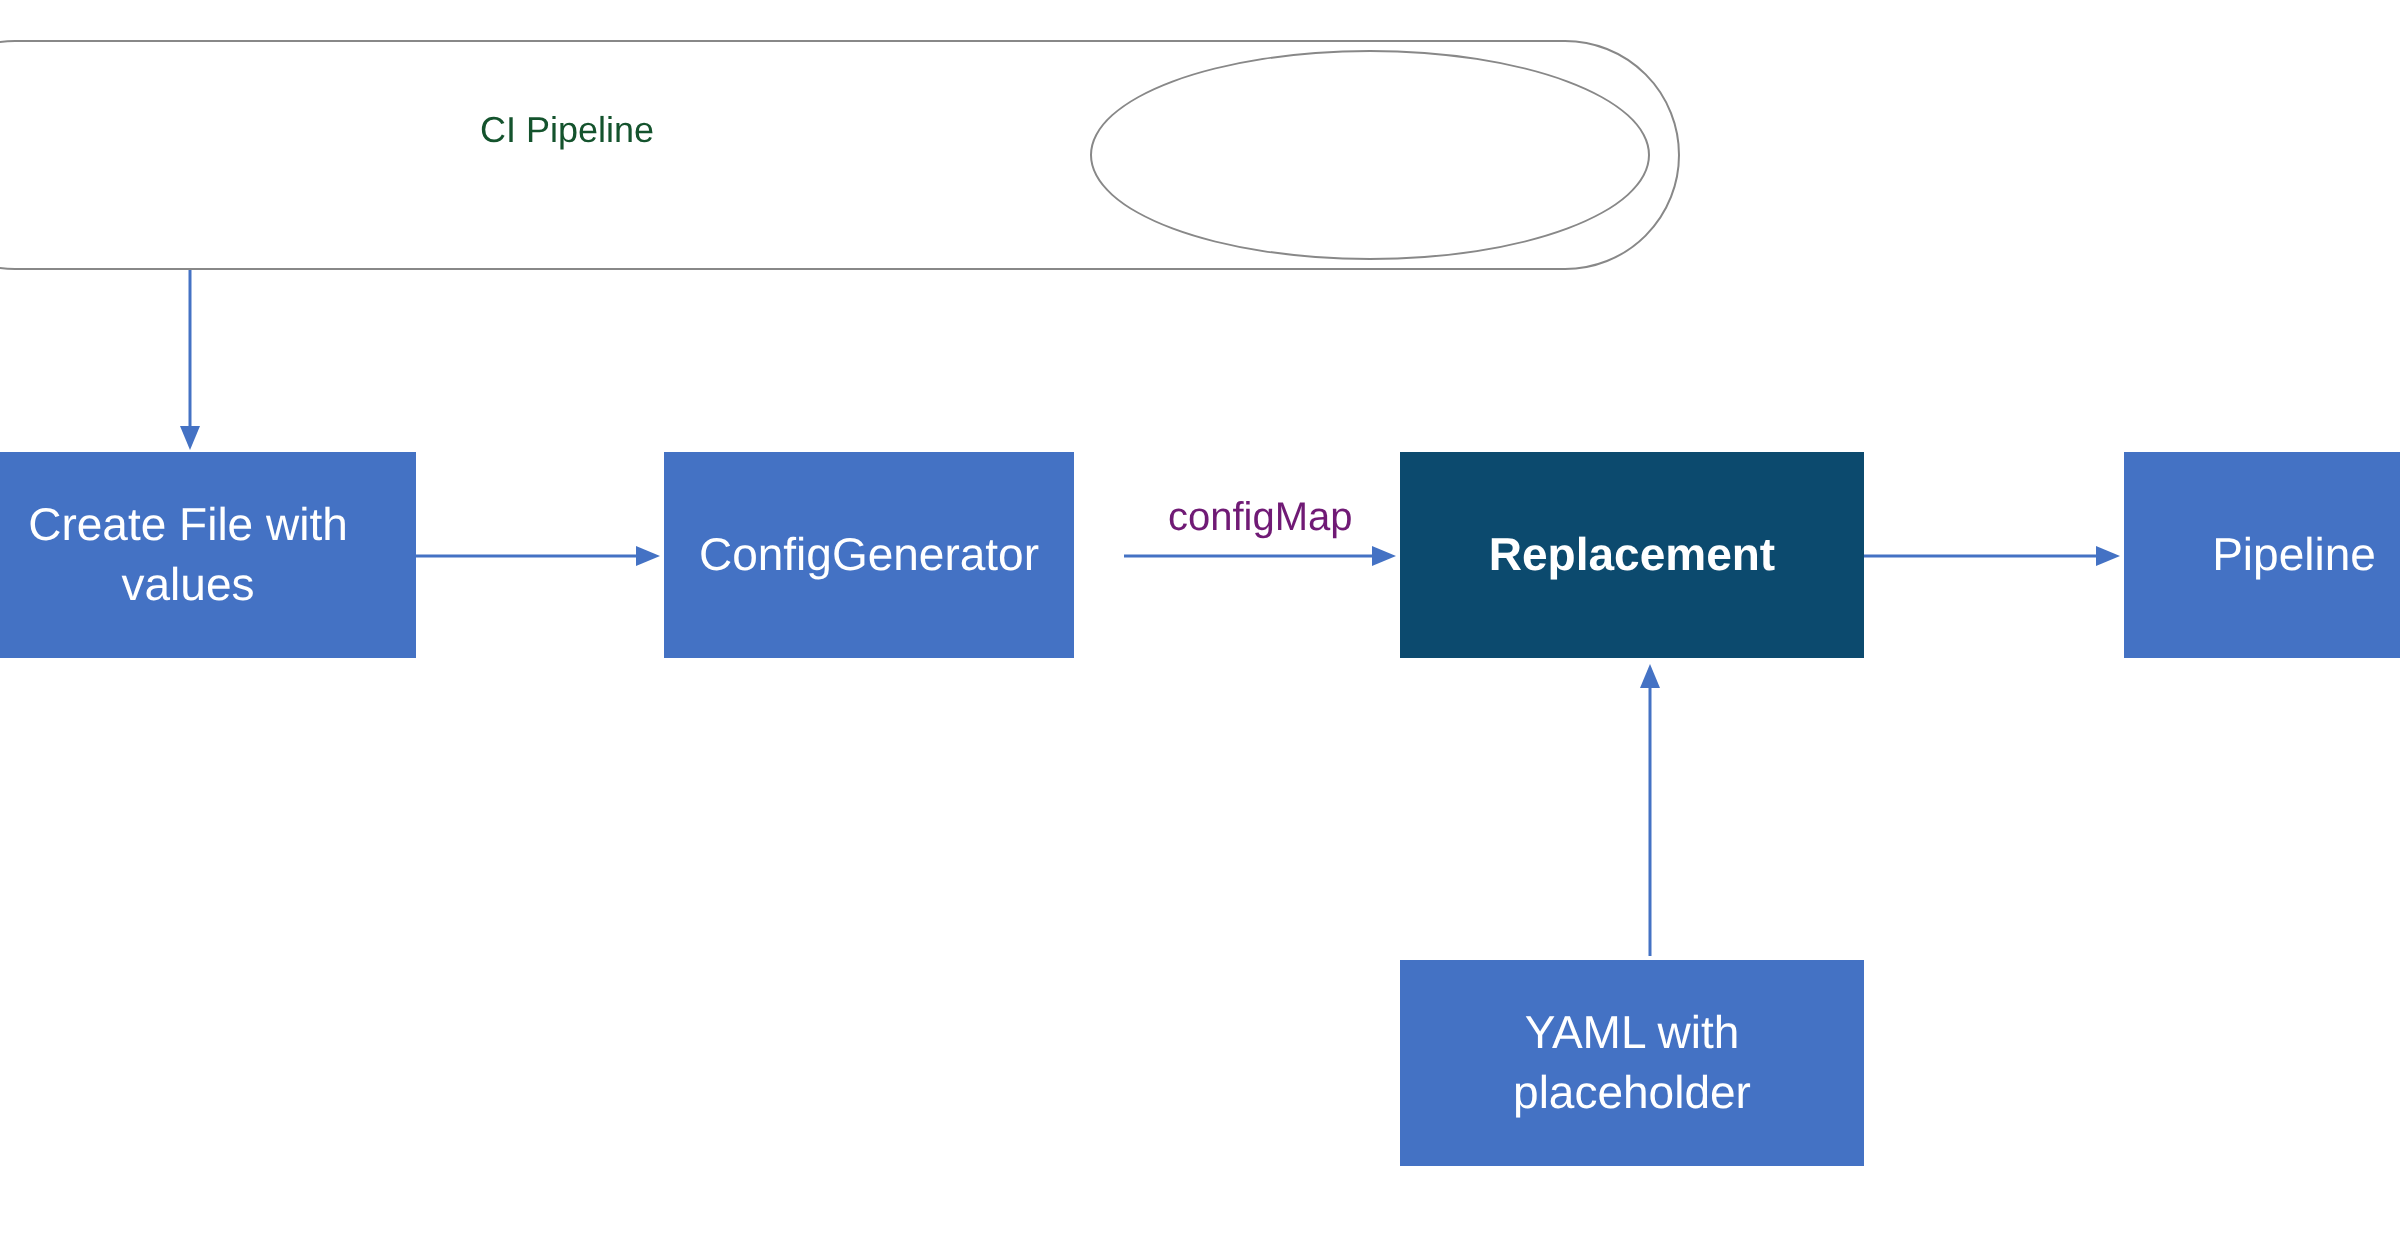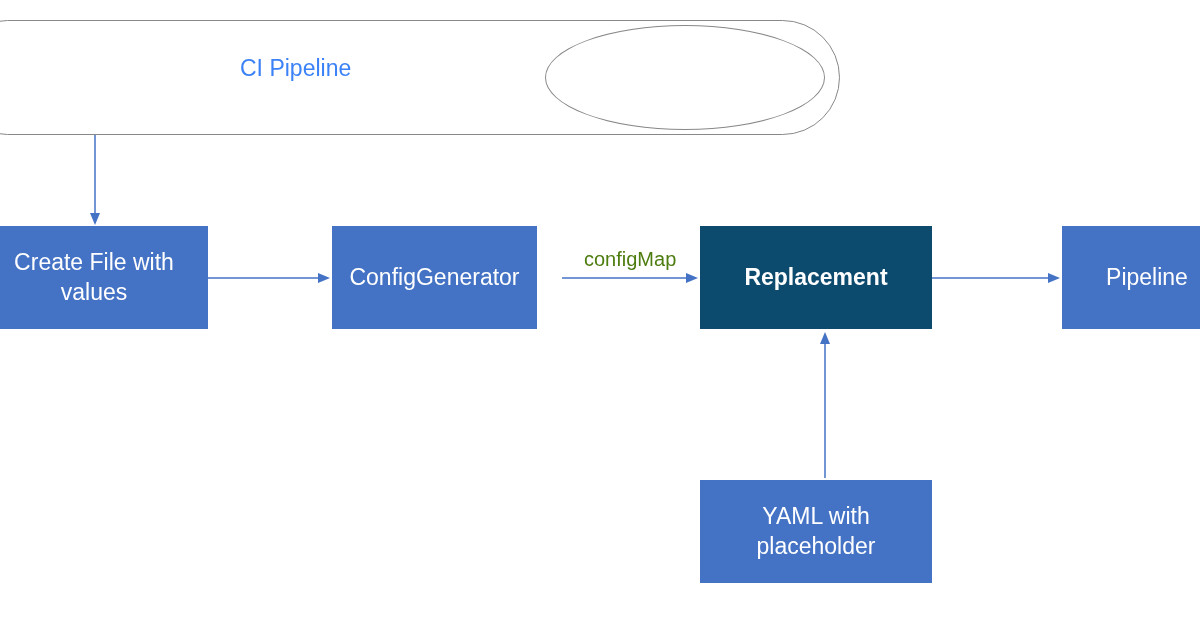--- a/index.html
+++ b/index.html
@@ -17,22 +17,22 @@
       left: -50px;
       width: 890px;
       height: 115px;
       border: 1.5px solid #888;
       border-radius: 58px;
     }
     .ci-pipeline-label {
       position: absolute;
       top: 55px;
       left: 240px;
-      font-size: 23px;
-      color: #3b82f6;
+      font-size: 18px;
+      color: #14532d;
     }
     .inner-ellipse {
       position: absolute;
       top: 25px;
       left: 545px;
       width: 280px;
       height: 105px;
       border: 1.5px solid #888;
       border-radius: 50%;
     }
@@ -54,21 +54,21 @@
       stroke: #4472C4;
       stroke-width: 1.5;
       fill: none;
     }
     .arrow-head {
       fill: #4472C4;
     }
     .edge-label {
       position: absolute;
       font-size: 20px;
-      color: #4d7c0f;
+      color: #701a75;
     }
   </style>
 </head>
 <body>
 
 <div class="ci-pipeline-shape"></div>
 <div class="ci-pipeline-label">CI Pipeline</div>
 <div class="inner-ellipse"></div>
 
 <svg width="1200" height="630" style="position:absolute;top:0;left:0;pointer-events:none;">

